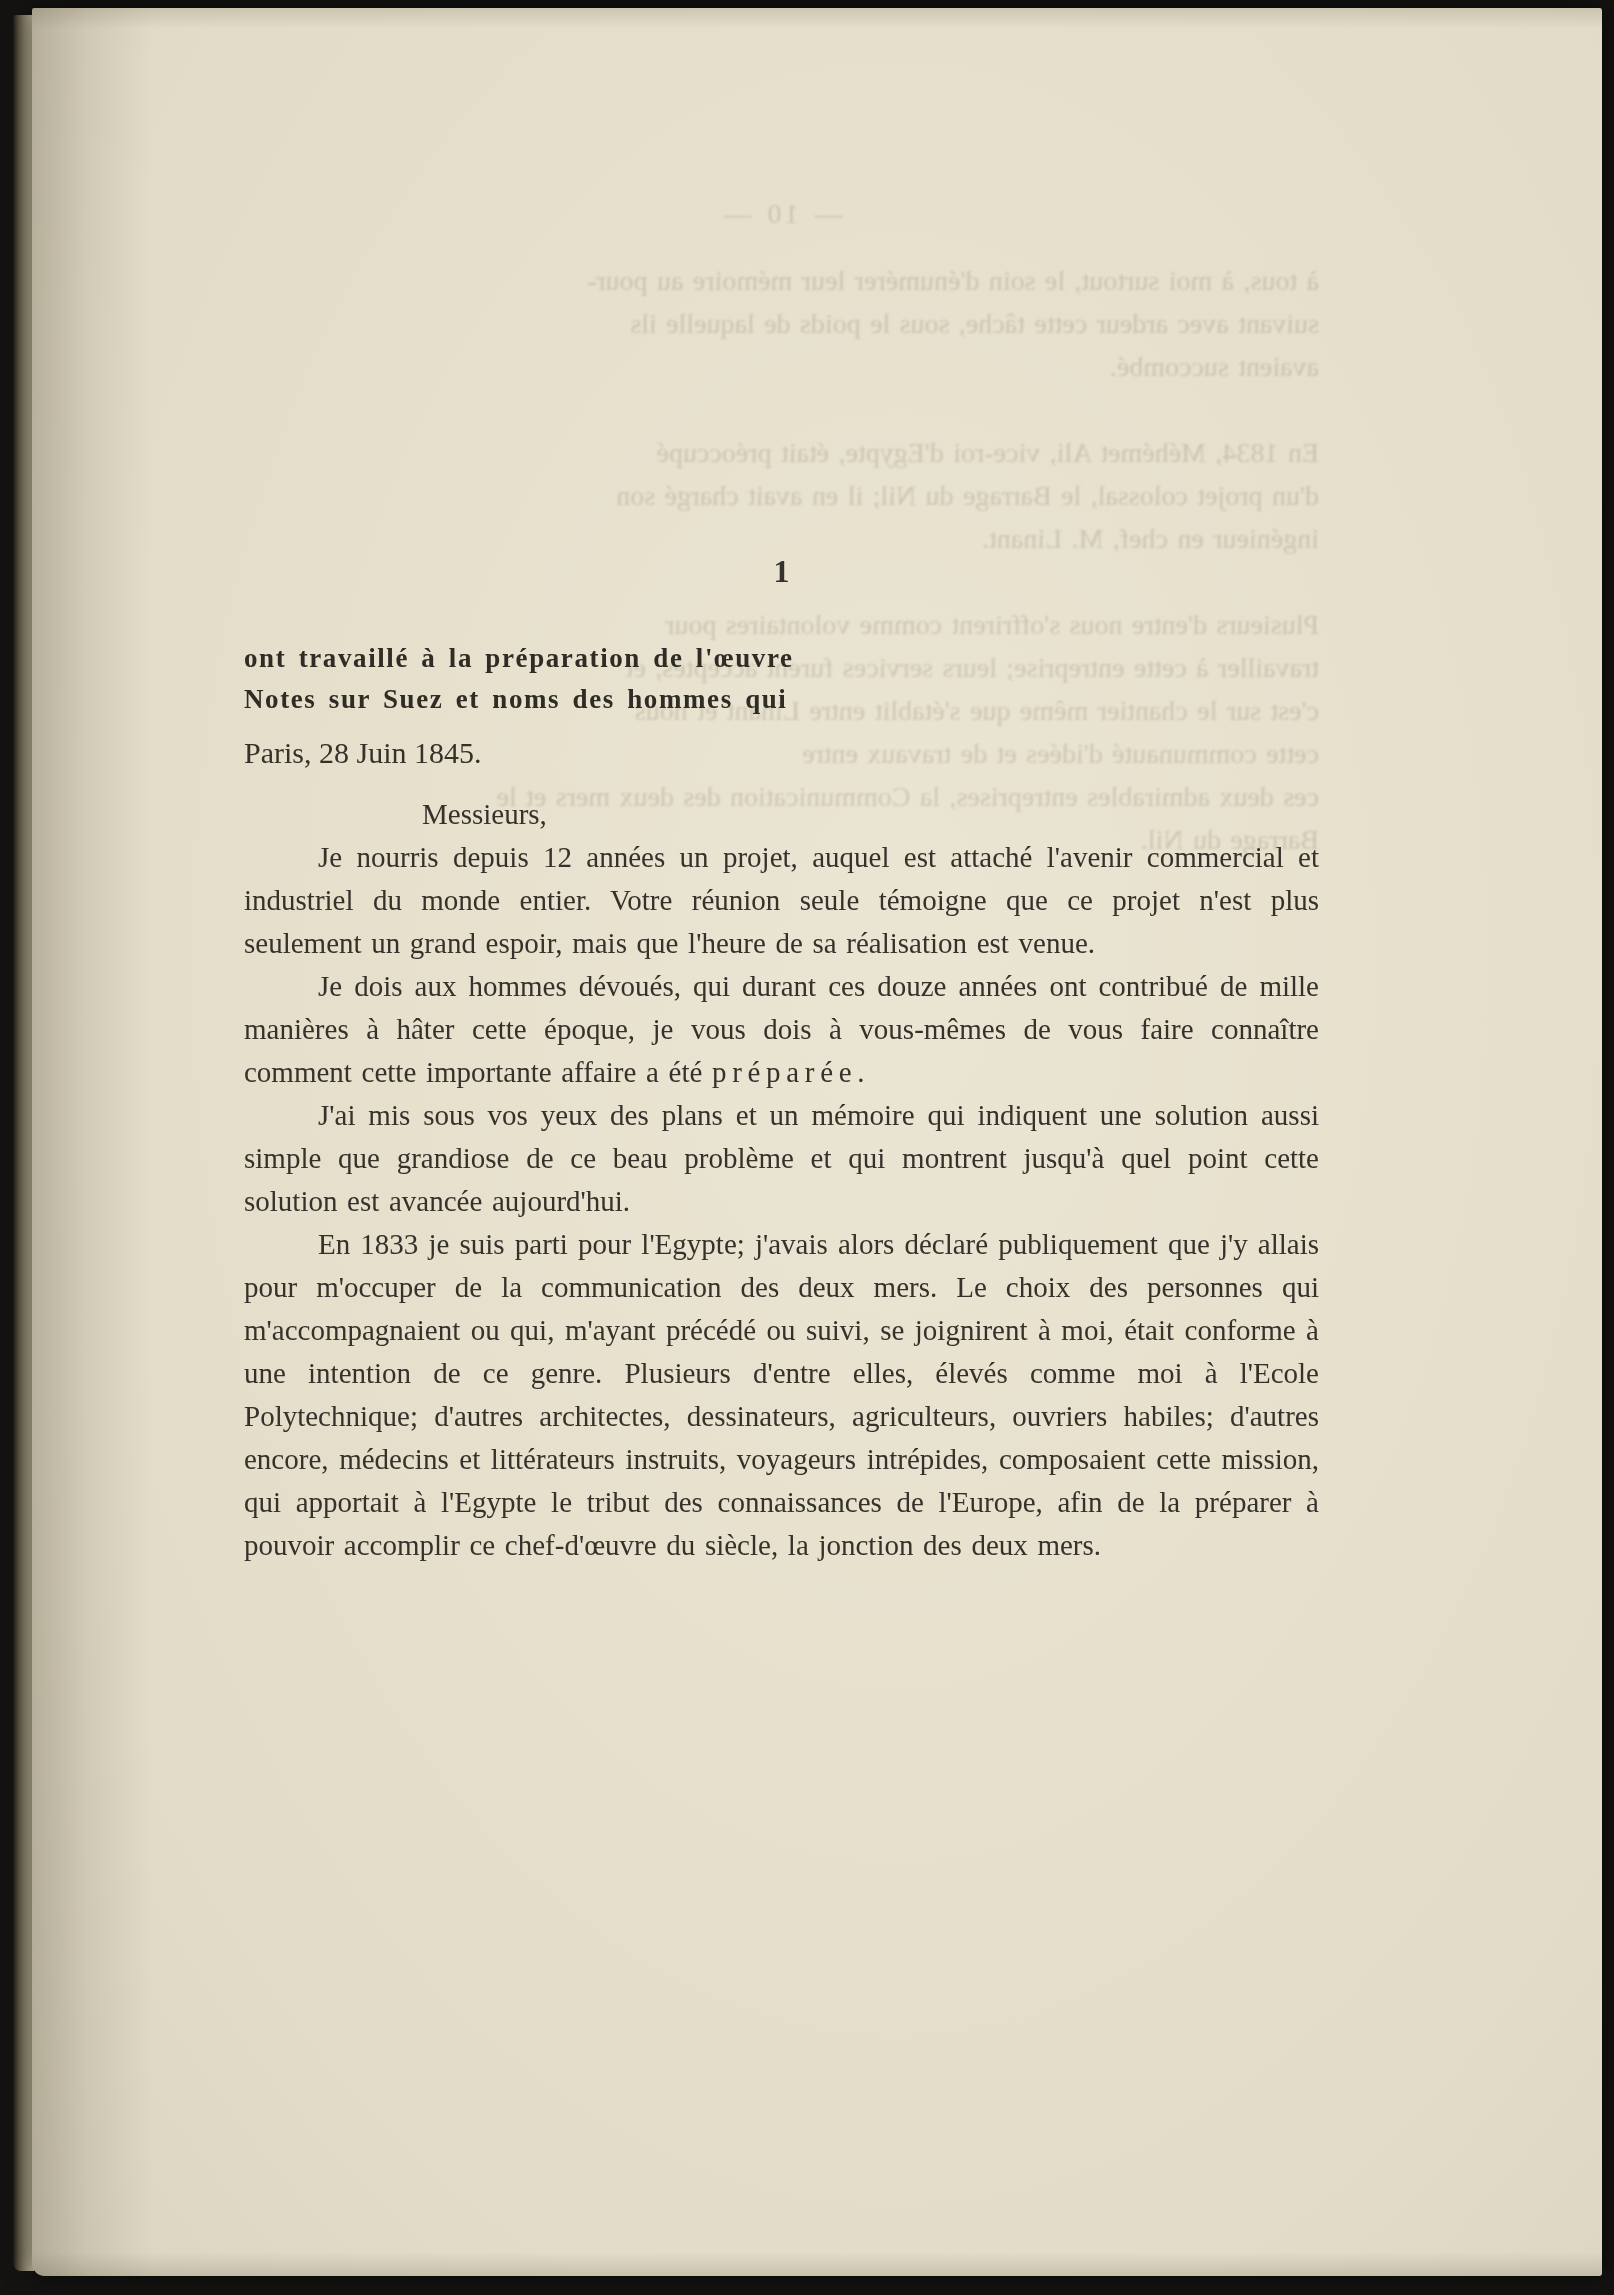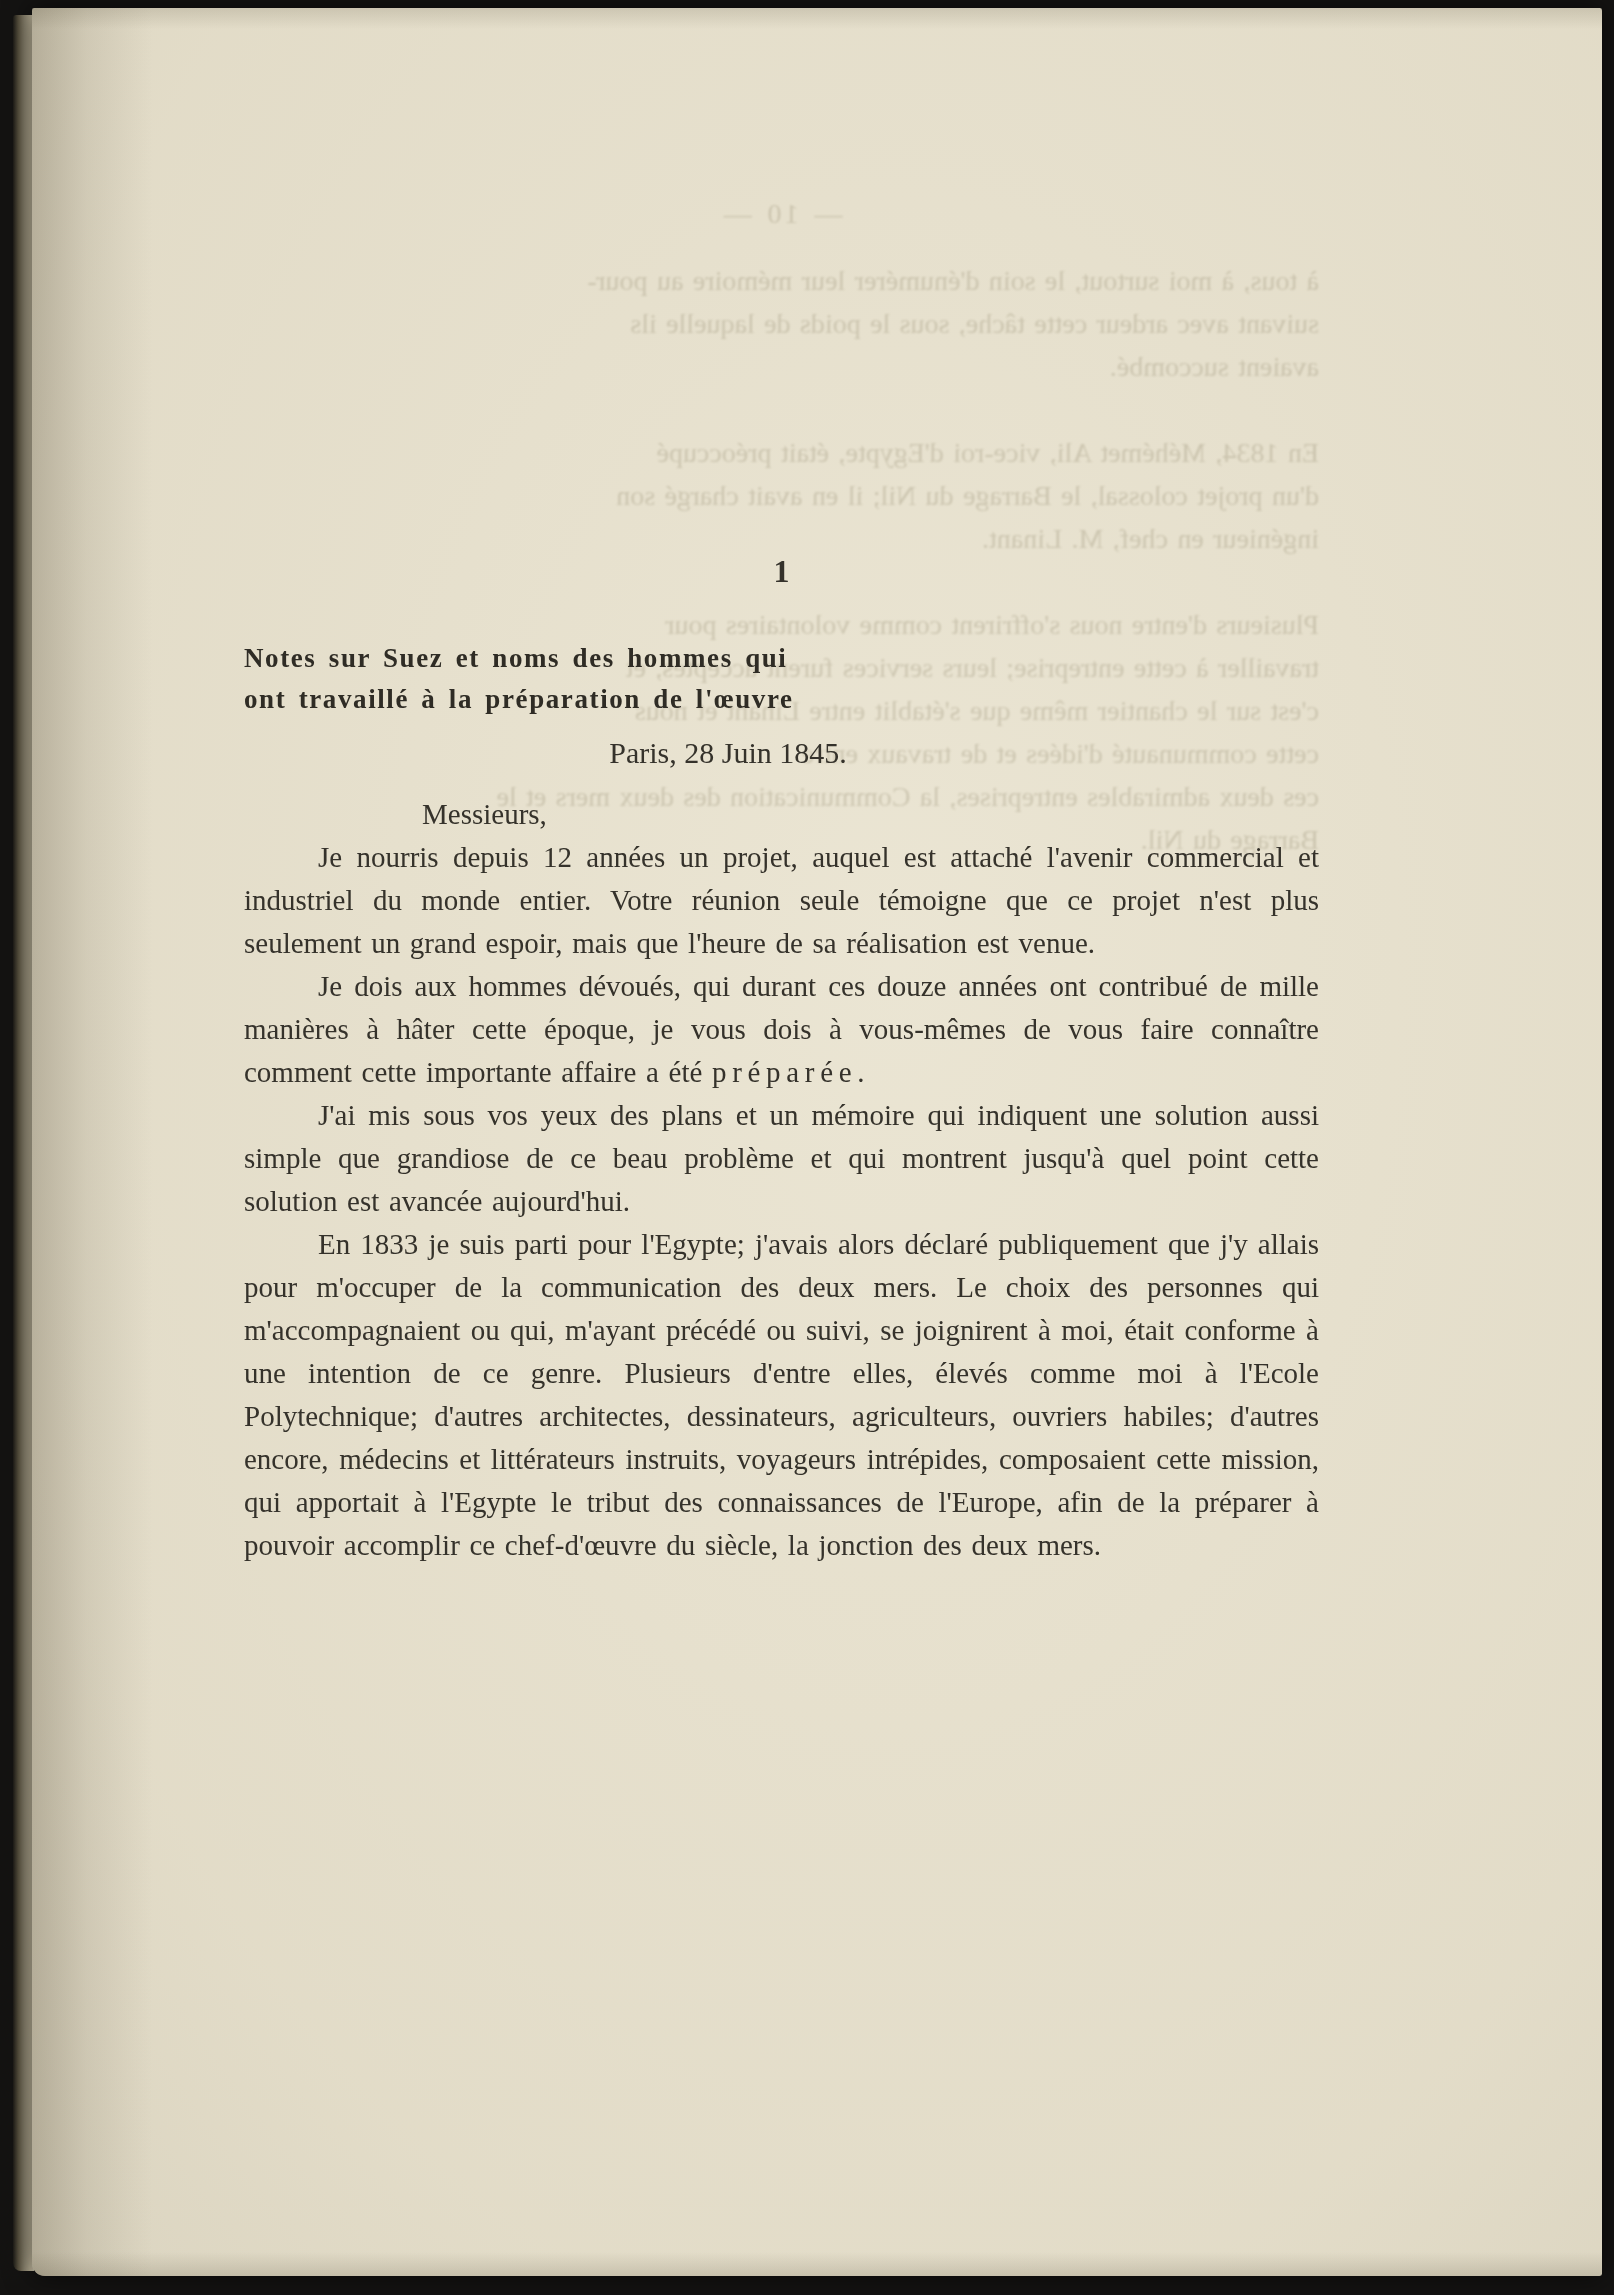--- a/index.html
+++ b/index.html
@@ -103,21 +103,21 @@
     margin-top: 47px;
     font-weight: bold;
     font-size: 27px;
     line-height: 41px;
     letter-spacing: 1.6px;
     word-spacing: 4px;
     color: #2f2c25;
   }
   .dateline {
     margin-top: 11.3px;
-    text-align: center;
+    text-align: left;
     padding-right: 107px;
     font-size: 30px;
   }
   .salutation {
     margin-top: 19px;
     text-indent: 178px;
   }
   .para {
     margin: 0;
     text-align: justify;
@@ -157,22 +157,22 @@
         <div class="ghost-line">cette communauté d'idées et de travaux entre</div>
         <div class="ghost-line">ces deux admirables entreprises, la Communication des deux mers et le</div>
         <div class="ghost-line">Barrage du Nil.</div>
       </div>
 
     <div class="content">
 
       <div class="section-number">1</div>
 
       <div class="doc-heading">
+        <div>ont travaillé à la préparation de l'œuvre</div>
         <div>Notes sur Suez et noms des hommes qui</div>
-        <div>ont travaillé à la préparation de l'œuvre</div>
       </div>
 
       <div class="dateline">Paris, 28 Juin 1845.</div>
 
       <div class="salutation">Messieurs,</div>
 
       <p class="para"><span>Je nourris depuis 12 années un projet, auquel est attaché l'avenir commercial et industriel du monde entier. Votre réunion seule témoigne que ce projet n'est plus seulement un grand espoir, mais que l'heure de sa réalisation est venue.</span><span class="em-spaced"></span></p>
 
       <p class="para"><span>Je dois aux hommes dévoués, qui durant ces douze années ont contribué de mille manières à hâter cette époque, je vous dois à vous-mêmes de vous faire connaître comment cette importante affaire a été </span><span class="em-spaced">préparée.</span></p>
 

